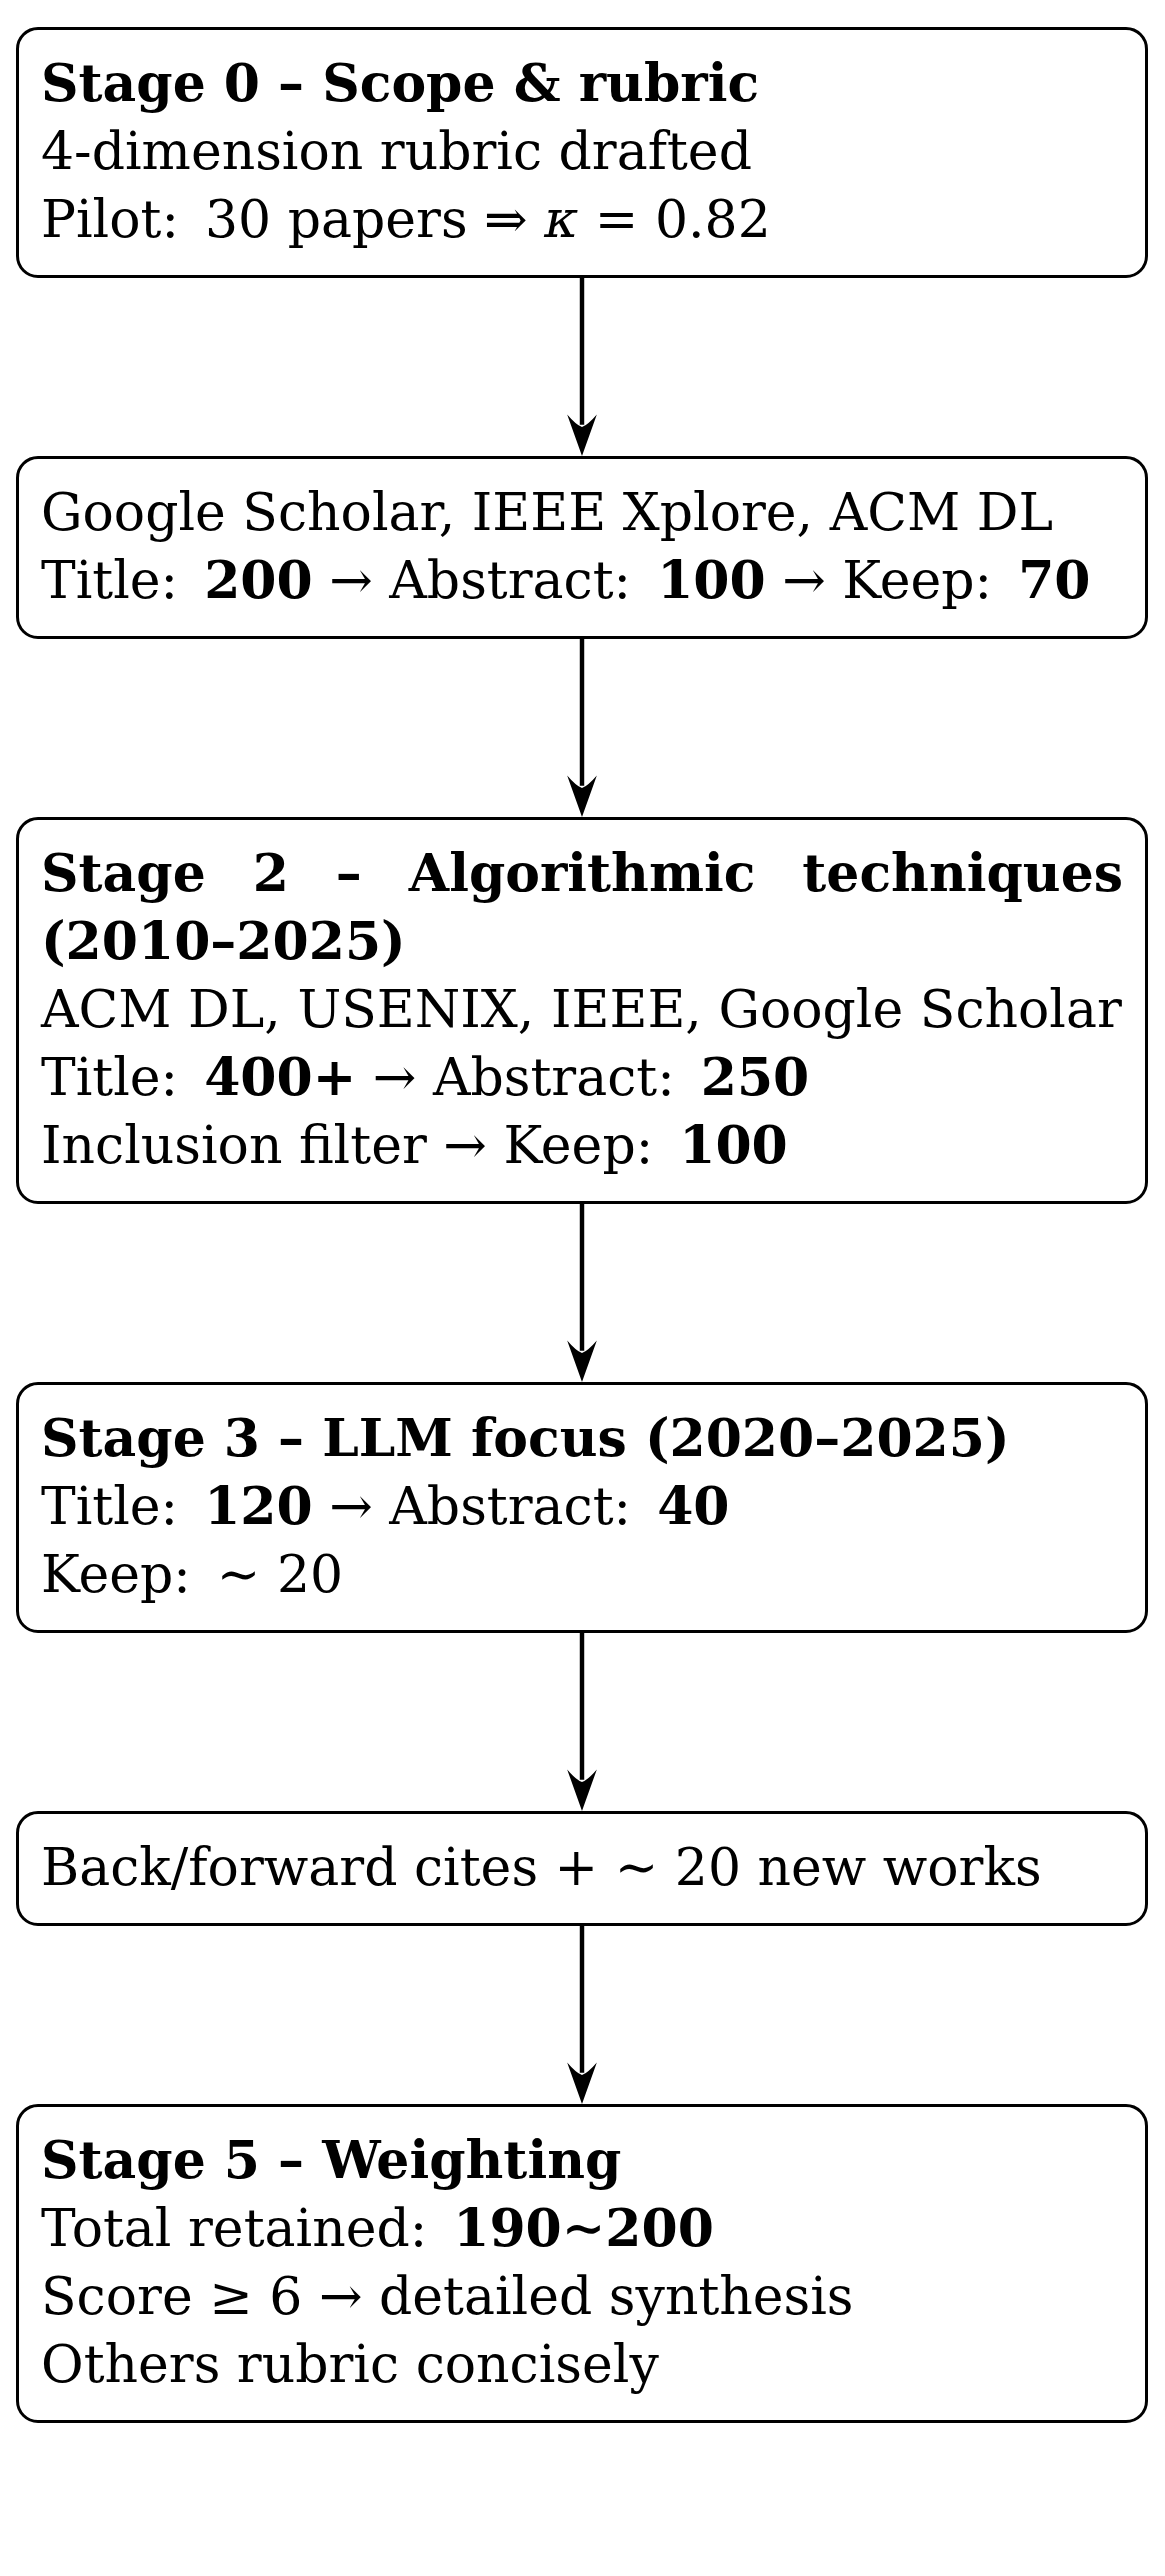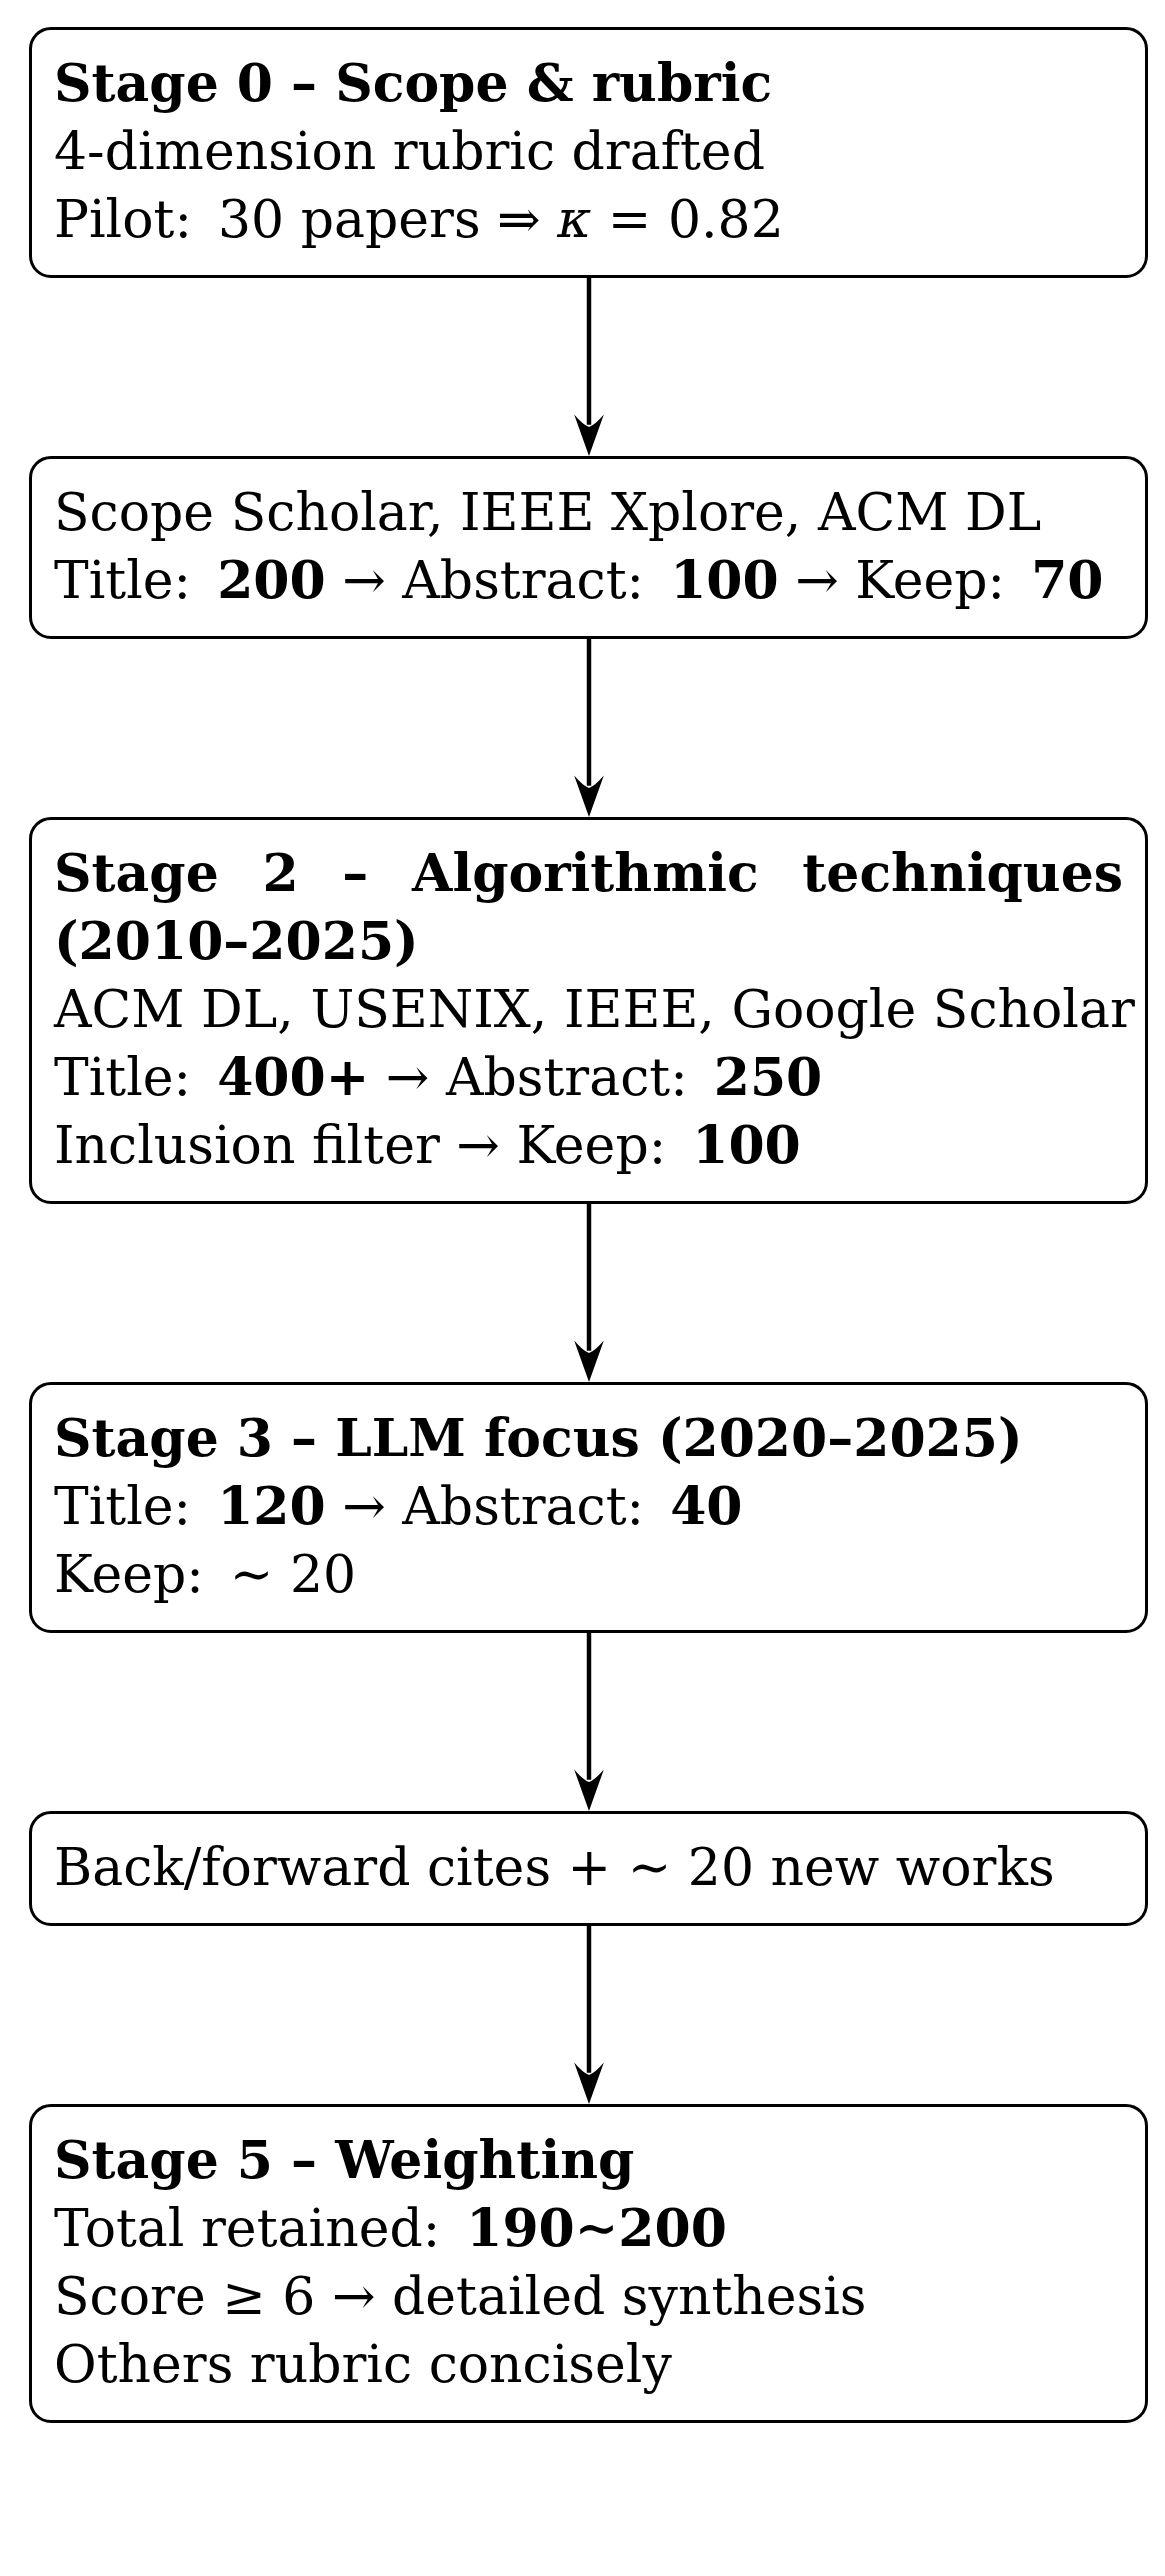--- a/index.html
+++ b/index.html
@@ -9,21 +9,21 @@
   }
   body {
     width: 1166px;
     min-height: 2576px;
     font-family: "DejaVu Serif", "Liberation Serif", serif;
     color: #000000;
   }
   .figure {
     box-sizing: border-box;
     width: 1166px;
-    padding: 27px 18px 15px 29px;
+    padding: 27px 18px 15px 16px;
     display: flex;
     flex-direction: column;
     align-items: stretch;
   }
   .stage-box {
     box-sizing: border-box;
     border: 3.7px solid #000000;
     border-radius: 22px;
     background: #ffffff;
     padding: 19px 22px 22px 22px;
@@ -55,21 +55,21 @@
     <section class="stage-box">
       <div class="line"><span class="b">Stage 0 – Scope &amp; rubric</span></div>
       <div class="line"><span>4-dimension rubric drafted</span></div>
       <div class="line"><span>Pilot: 30 papers ⇒ </span><span class="i">κ</span><span> = 0.82</span></div>
     </section>
     <div class="flow-arrow"><svg width="36" height="178" viewBox="0 0 48 240" xmlns="http://www.w3.org/2000/svg">
         <line x1="24" y1="0" x2="24" y2="198" stroke="#000000" stroke-width="6"></line>
         <path d="M24 240 L4 184 Q16 198 24 201 Q32 198 44 184 Z" fill="#000000"></path>
       </svg></div>
     <section class="stage-box">
-      <div class="line"><span>Scope Scholar, IEEE Xplore, ACM DL</span></div>
+      <div class="line"><span>Google Scholar, IEEE Xplore, ACM DL</span></div>
       <div class="line"><span>Title: </span><span class="b">200</span><span> → Abstract: </span><span class="b">100</span><span> → Keep: </span><span class="b">70</span></div>
     </section>
     <div class="flow-arrow"><svg width="36" height="178" viewBox="0 0 48 240" xmlns="http://www.w3.org/2000/svg">
         <line x1="24" y1="0" x2="24" y2="198" stroke="#000000" stroke-width="6"></line>
         <path d="M24 240 L4 184 Q16 198 24 201 Q32 198 44 184 Z" fill="#000000"></path>
       </svg></div>
     <section class="stage-box">
       <div class="line justify"><span class="b">Stage 2 – Algorithmic techniques</span></div>
       <div class="line"><span class="b">(2010–2025)</span></div>
       <div class="line"><span>ACM DL, USENIX, IEEE, Google Scholar</span></div>

